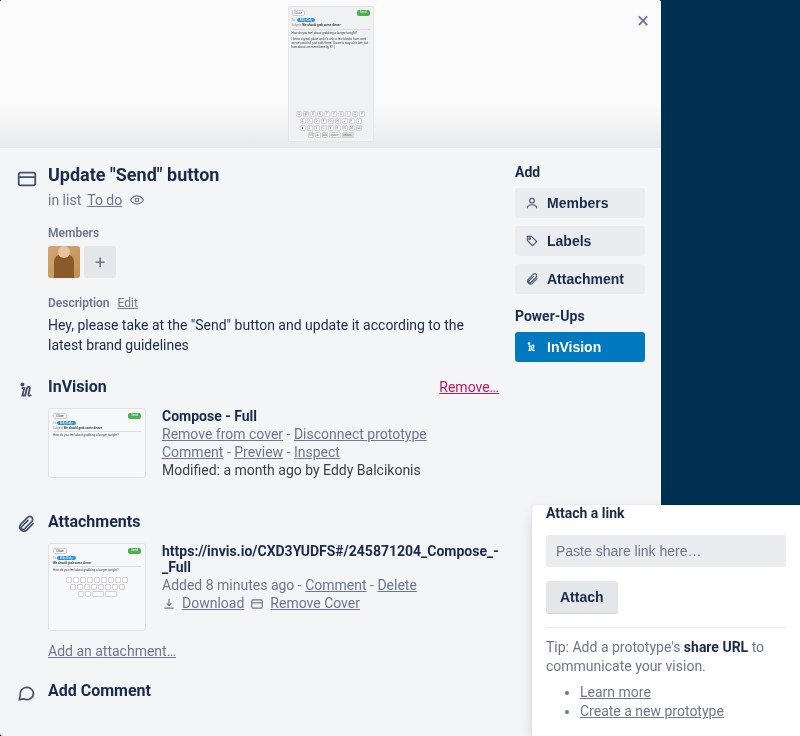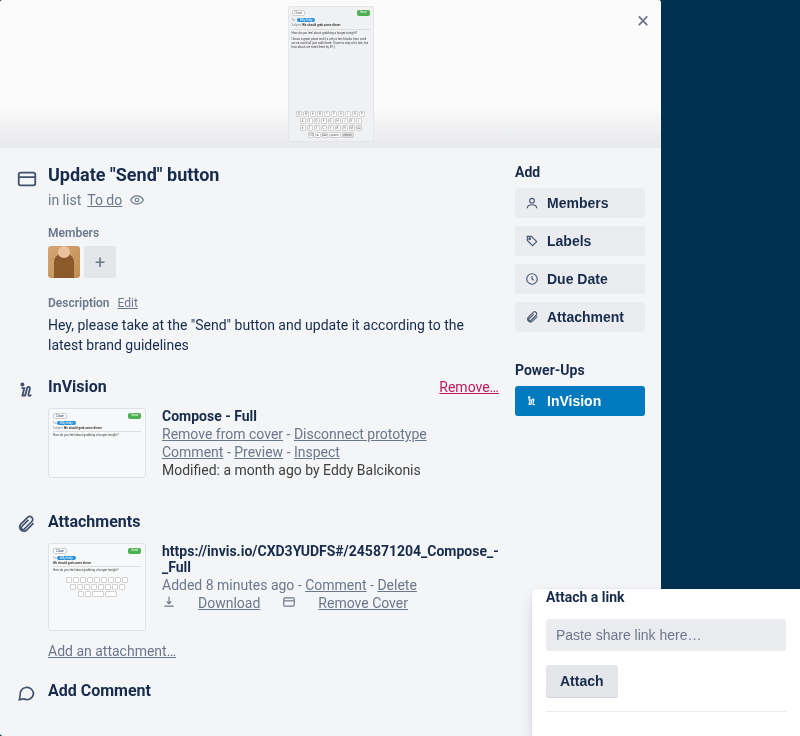--- a/index.html
+++ b/index.html
@@ -101,21 +101,21 @@
     padding:4px;
     font-size:3px;
     display:flex; flex-direction:column; gap:2px;
     overflow:hidden;
   }
   .attach-thumb.lg { height:88px; }
   .attach-meta { flex:1; min-width:0; font-size:14px; }
   .attach-title { font-weight:700; color:#172b4d; margin-bottom:2px; word-break:break-all; }
   .attach-actions { color:#6b778c; margin-bottom:2px; }
   .attach-actions a, .attach-sub a { color:#6b778c; text-decoration:underline; }
-  .attach-sub { color:#6b778c; display:flex; align-items:flex-start; gap:22px; flex-wrap:wrap; }
+  .attach-sub { color:#6b778c; display:flex; align-items:flex-end; gap:6px; flex-wrap:wrap; }
   .attach-modified { color:#404040; margin-bottom:12px; }
 
   .add-attach-link { color:#6b778c; text-decoration:underline; font-size:14px; }
 
   .side h3 { font-size:14px; font-weight:700; color:#172b4d; margin-bottom:8px; }
   .side-btn {
     display:flex; align-items:center; gap:8px;
     width:100%; padding:7px 10px;
     background:#eaecef; border-radius:3px;
     font-size:14px; font-weight:700; color:#172b4d;
@@ -414,42 +414,42 @@
       </button>
       <button class="side-btn">
         <svg class="ico" viewBox="0 0 24 24" fill="none" stroke="currentColor" stroke-width="2">
             <path d="M20 13l-7 7-9-9V4h7z"></path>
             <circle cx="8" cy="8" r="1.5"></circle>
           </svg>
         <span>Labels</span>
       </button>
       <button class="side-btn">
         <svg class="ico" viewBox="0 0 24 24" fill="none" stroke="currentColor" stroke-width="2">
-            <circle cx="12" cy="12" r="9"></circle>
-            <path d="M12 7v5l3 2"></path>
-          </svg>
-        <span>Due Date</span>
-      </button>
-      <button class="side-btn">
-        <svg class="ico" viewBox="0 0 24 24" fill="none" stroke="currentColor" stroke-width="2">
             <path d="M21 11l-8.5 8.5a5 5 0 01-7-7L14 4a3.5 3.5 0 015 5l-9 9a2 2 0 01-3-3l8-8"></path>
           </svg>
         <span>Attachment</span>
       </button>
 
-      <h3 style="margin-top:30px;">Power-Ups</h3>
+      <h3 style="margin-top:14px;">Power-Ups</h3>
       <button class="side-btn active">
         <svg class="ico" viewBox="0 0 24 24" fill="none" stroke="currentColor" stroke-width="2">
             <circle cx="7" cy="6" r="1.2" fill="currentColor"></circle>
             <path d="M6 10h3l-2 8h3l2-8c.5-2 4-2 3 1l-1.5 6c-.3 1.5 2 2 3 0"></path>
           </svg>
         <span>InVision</span>
       </button>
     </div>
   </div>
 </div>
 
 <div class="popover">
   <label class="popover-label">Attach a link</label>
   <input class="popover-input" type="text" placeholder="Paste share link here…" style="">
   <button class="popover-btn">Attach</button>
   <hr class="popover-hr">
+  <div class="popover-tip">
+    <span>Tip: Add a prototype's </span><b>share URL</b><span> to communicate your vision.</span>
+    <ul>
+      <li><a href="#">Learn more</a></li>
+      <li><a href="#">Create a new prototype</a></li>
+    </ul>
+  </div>
 </div>
 
 </body></html>

